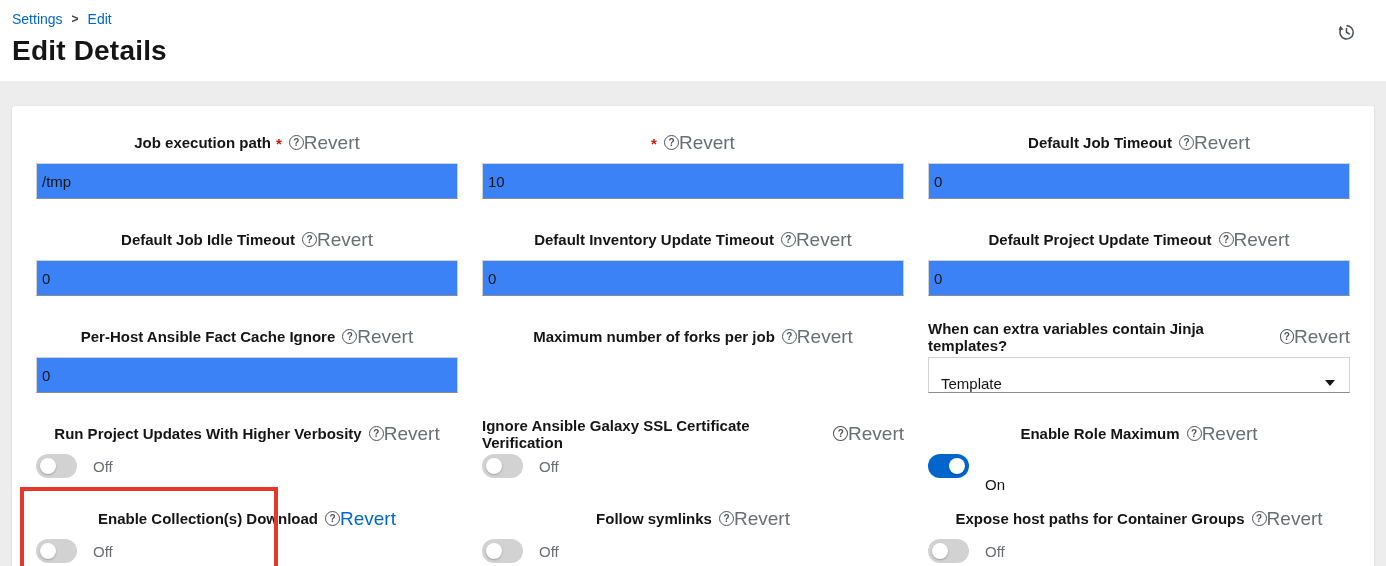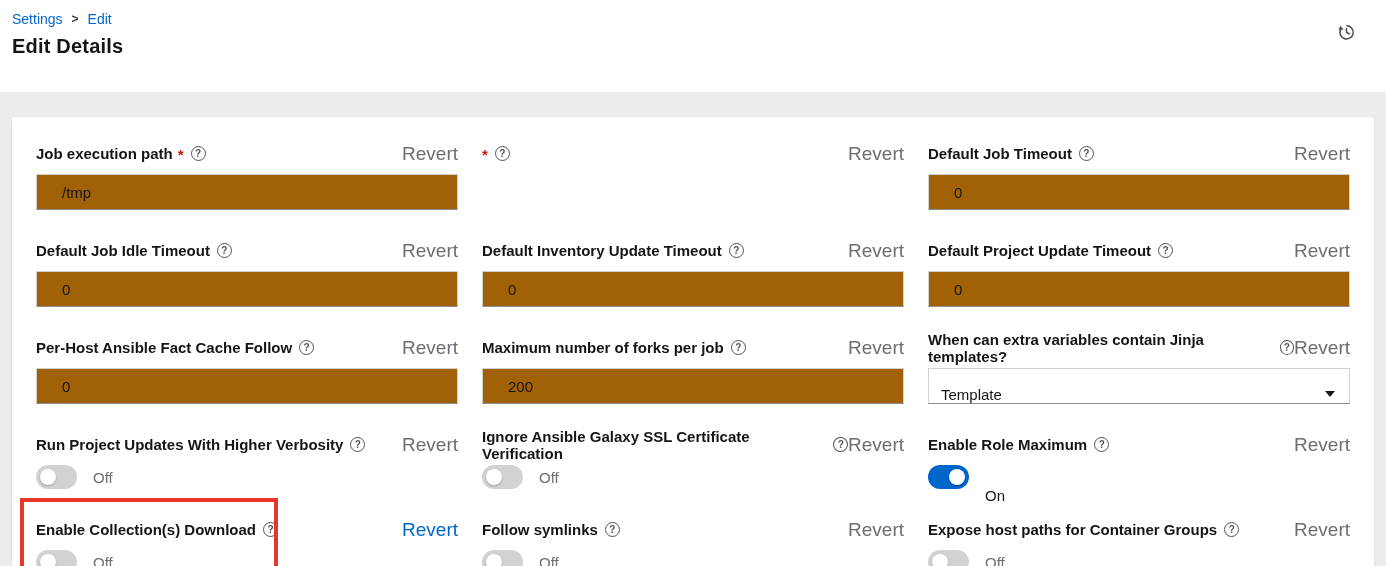--- a/index.html
+++ b/index.html
@@ -12,30 +12,30 @@
   *{box-sizing:border-box;margin:0;padding:0;}
   html,body{width:1386px;height:566px;overflow:hidden;}
   body{
     font-family:"Liberation Sans","DejaVu Sans",sans-serif;
     background:#ededed;
     color:var(--text);
   }
   
   .page-header{
     background:#fff;
-    height:92px;
+    height:81px;
     padding:10px 26px 0 12px;
     display:flex;
     justify-content:space-between;
     align-items:flex-start;
   }
   .breadcrumb{display:flex;align-items:center;gap:9px;font-size:14px;line-height:18px;}
   .breadcrumb a{color:var(--link);text-decoration:none;cursor:pointer;}
   .breadcrumb .separator{color:#3c3f42;font-size:12px;font-weight:700;transform:scaleY(1.1);}
-  .page-title{font-size:20px;font-weight:700;margin-top:7px;letter-spacing:.2px;}
+  .page-title{font-size:28px;font-weight:700;margin-top:7px;letter-spacing:.2px;}
   .history-btn{
     background:none;border:none;cursor:pointer;padding:4px;margin-top:8px;
   }
   
   .content-card{
     background:#fff;
     margin:25px 12px 0 12px;
     border-radius:3px;
     box-shadow:0 1px 2px rgba(3,3,3,.12),0 0 2px rgba(3,3,3,.06);
     padding:26px 24px 40px 24px;
@@ -43,43 +43,43 @@
   }
   .form-grid{
     display:grid;
     grid-template-columns:repeat(3,1fr);
     column-gap:24px;
     row-gap:30px;
   }
   .field{position:relative;}
   .field-head{
     display:flex;
-    justify-content:space-between;
+    justify-content:center;
     align-items:center;
     height:21px;
     margin-bottom:10px;
   }
   .label-wrap{display:flex;align-items:center;gap:5px;}
   .field-label{font-size:15px;font-weight:700;color:var(--text);}
   .asterisk{color:#c9190b;font-size:15px;font-weight:700;margin-top:2px;}
   .help-icon{
     display:inline-flex;align-items:center;justify-content:center;
     width:15px;height:15px;border:1px solid #50535a;border-radius:50%;
     font-size:10px;font-weight:700;color:#50535a;cursor:pointer;margin-left:2px;
     line-height:1;
   }
   .revert{font-size:19px;color:var(--muted);cursor:pointer;}
   .revert.active{color:var(--link);}
   
   .text-input{
     width:100%;height:36px;
     border:1px solid #d2d2d2;border-bottom-color:#8a8d90;
-    font-size:15px;color:var(--text);padding:0 25px;
+    font-size:15px;color:var(--text);padding:0 5px;
     font-family:"Liberation Sans","DejaVu Sans",sans-serif;
-    background:#a16207;outline:none;
+    background:#3b82f6;outline:none;
   }
   .select-box{
     width:100%;height:36px;
     border:1px solid #d2d2d2;border-bottom-color:#8a8d90;
     font-size:15px;color:var(--text);padding:16px 14px 0 12px;
     background:#fff;display:flex;align-items:center;justify-content:space-between;
     cursor:pointer;
   }
   .caret-down{
     width:0;height:0;
@@ -145,20 +145,21 @@
     <div class="control"><input class="text-input" type="text" value="/tmp" style=""></div>
   </div>
       <div class="field">
     <div class="field-head">
       <div class="label-wrap">
         <span class="asterisk">*</span>
         <span class="help-icon">?</span>
       </div>
       <span class="revert">Revert</span>
     </div>
+    <div class="control"><input class="text-input" type="text" value="10" style=""></div>
   </div>
       <div class="field">
     <div class="field-head">
       <div class="label-wrap">
         <span class="field-label">Default Job Timeout</span>
 
         <span class="help-icon">?</span>
       </div>
       <span class="revert">Revert</span>
     </div>
@@ -193,38 +194,37 @@
 
         <span class="help-icon">?</span>
       </div>
       <span class="revert">Revert</span>
     </div>
     <div class="control"><input class="text-input" type="text" value="0" style=""></div>
   </div>
       <div class="field">
     <div class="field-head">
       <div class="label-wrap">
-        <span class="field-label">Per-Host Ansible Fact Cache Follow</span>
+        <span class="field-label">Per-Host Ansible Fact Cache Ignore</span>
 
         <span class="help-icon">?</span>
       </div>
       <span class="revert">Revert</span>
     </div>
     <div class="control"><input class="text-input" type="text" value="0" style=""></div>
   </div>
       <div class="field">
     <div class="field-head">
       <div class="label-wrap">
         <span class="field-label">Maximum number of forks per job</span>
 
         <span class="help-icon">?</span>
       </div>
       <span class="revert">Revert</span>
     </div>
-    <div class="control"><input class="text-input" type="text" value="200" style=""></div>
   </div>
       <div class="field">
     <div class="field-head">
       <div class="label-wrap">
         <span class="field-label">When can extra variables contain Jinja templates?</span>
 
         <span class="help-icon">?</span>
       </div>
       <span class="revert">Revert</span>
     </div>

